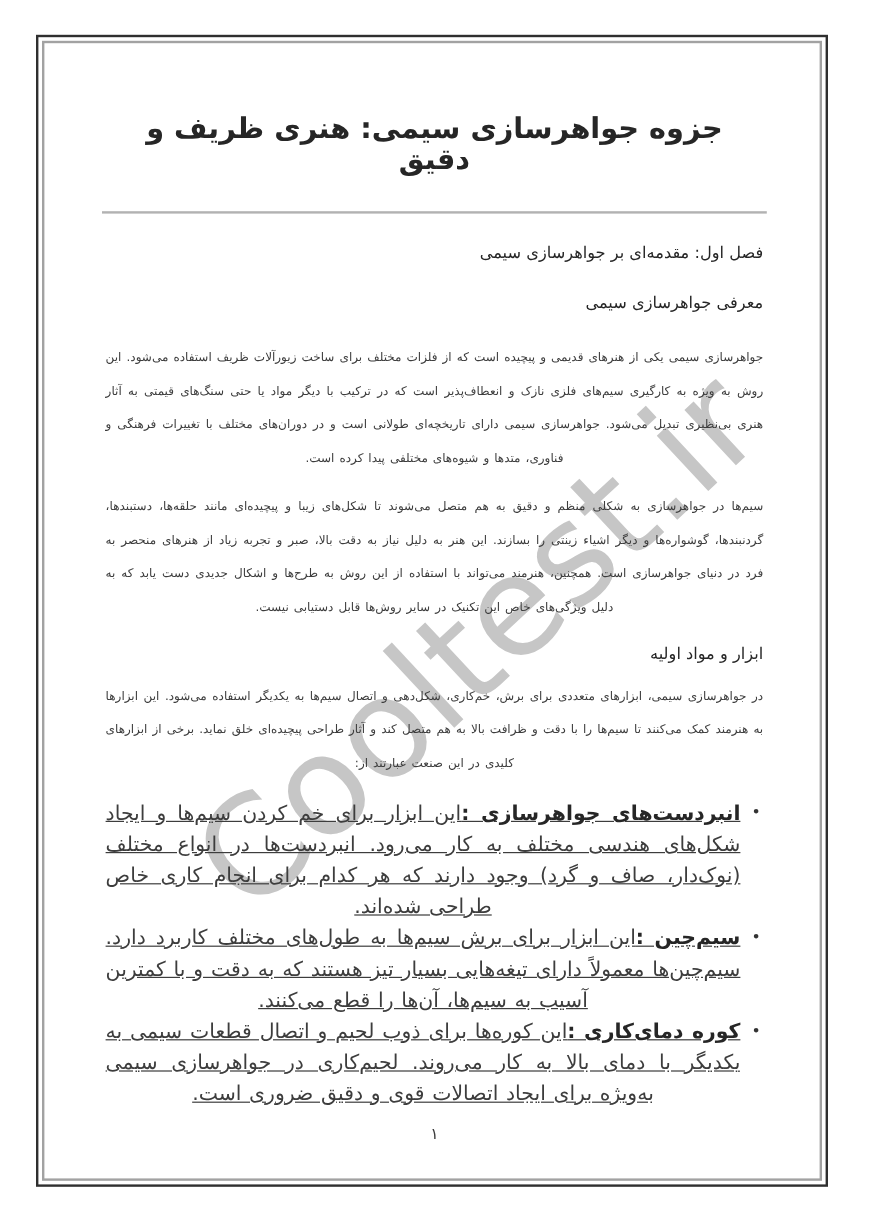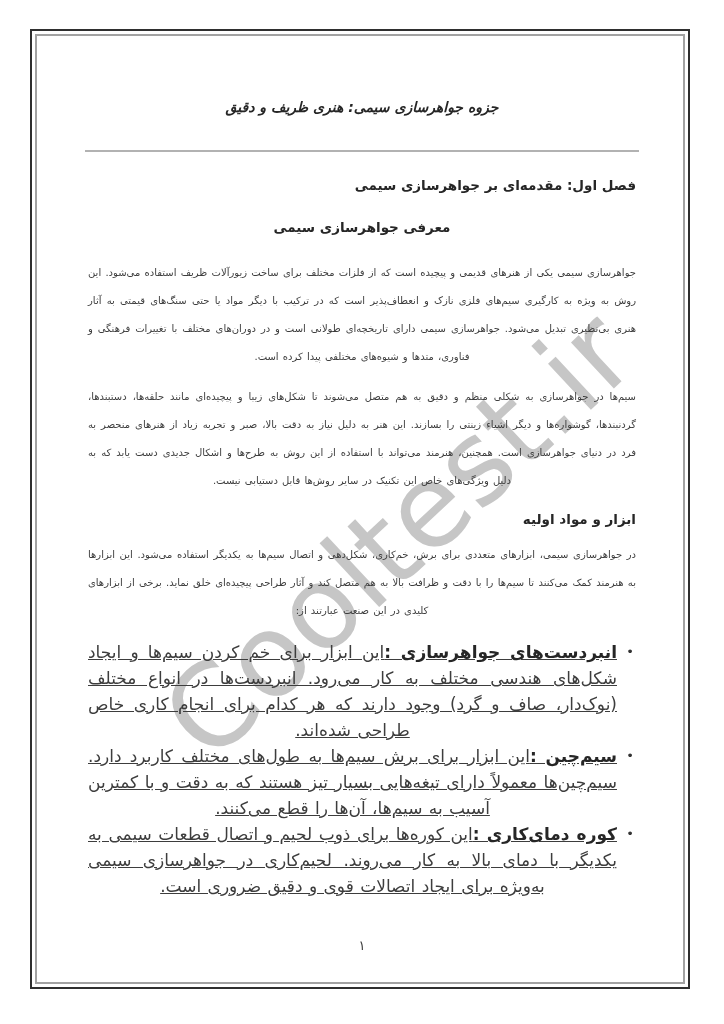--- a/index.html
+++ b/index.html
@@ -34,40 +34,39 @@
   }
   .content {
     position: absolute; left: 88px; top: 0;
     width: 548px;
     direction: rtl;
     color: #3d3d3d;
     z-index: 2;
   }
   .doc-title {
     margin: 94px 0 0;
-    font-size: 14px; line-height: 26px;
+    font-size: 24px; line-height: 26px;
     font-weight: bold;
     color: #262626;
     text-align: center;
-    font-style: italic;
   }
   .divider {
     border: none;
     border-top: 2px solid #b2b2b2;
     margin: 30px -3px 0;
   }
   .heading {
     font-size: 13.5px; line-height: 20px;
-    font-weight: bold;
+    font-weight: normal;
     color: #262626;
     text-align: right;
     margin: 0;
   }
   .mt-chapter { margin-top: 23px; }
-  .mt-section { margin-top: 22px; text-align: center; }
+  .mt-section { margin-top: 22px; }
   .mt-tools   { margin-top: 14px; text-align: right; }
   .para {
     font-size: 10px; line-height: 28px;
     text-align: justify;
     text-align-last: center;
     margin: 12px 0 0;
     word-spacing: 1px;
   }
   .para-first { margin-top: 22px; }
   .tools-list {

